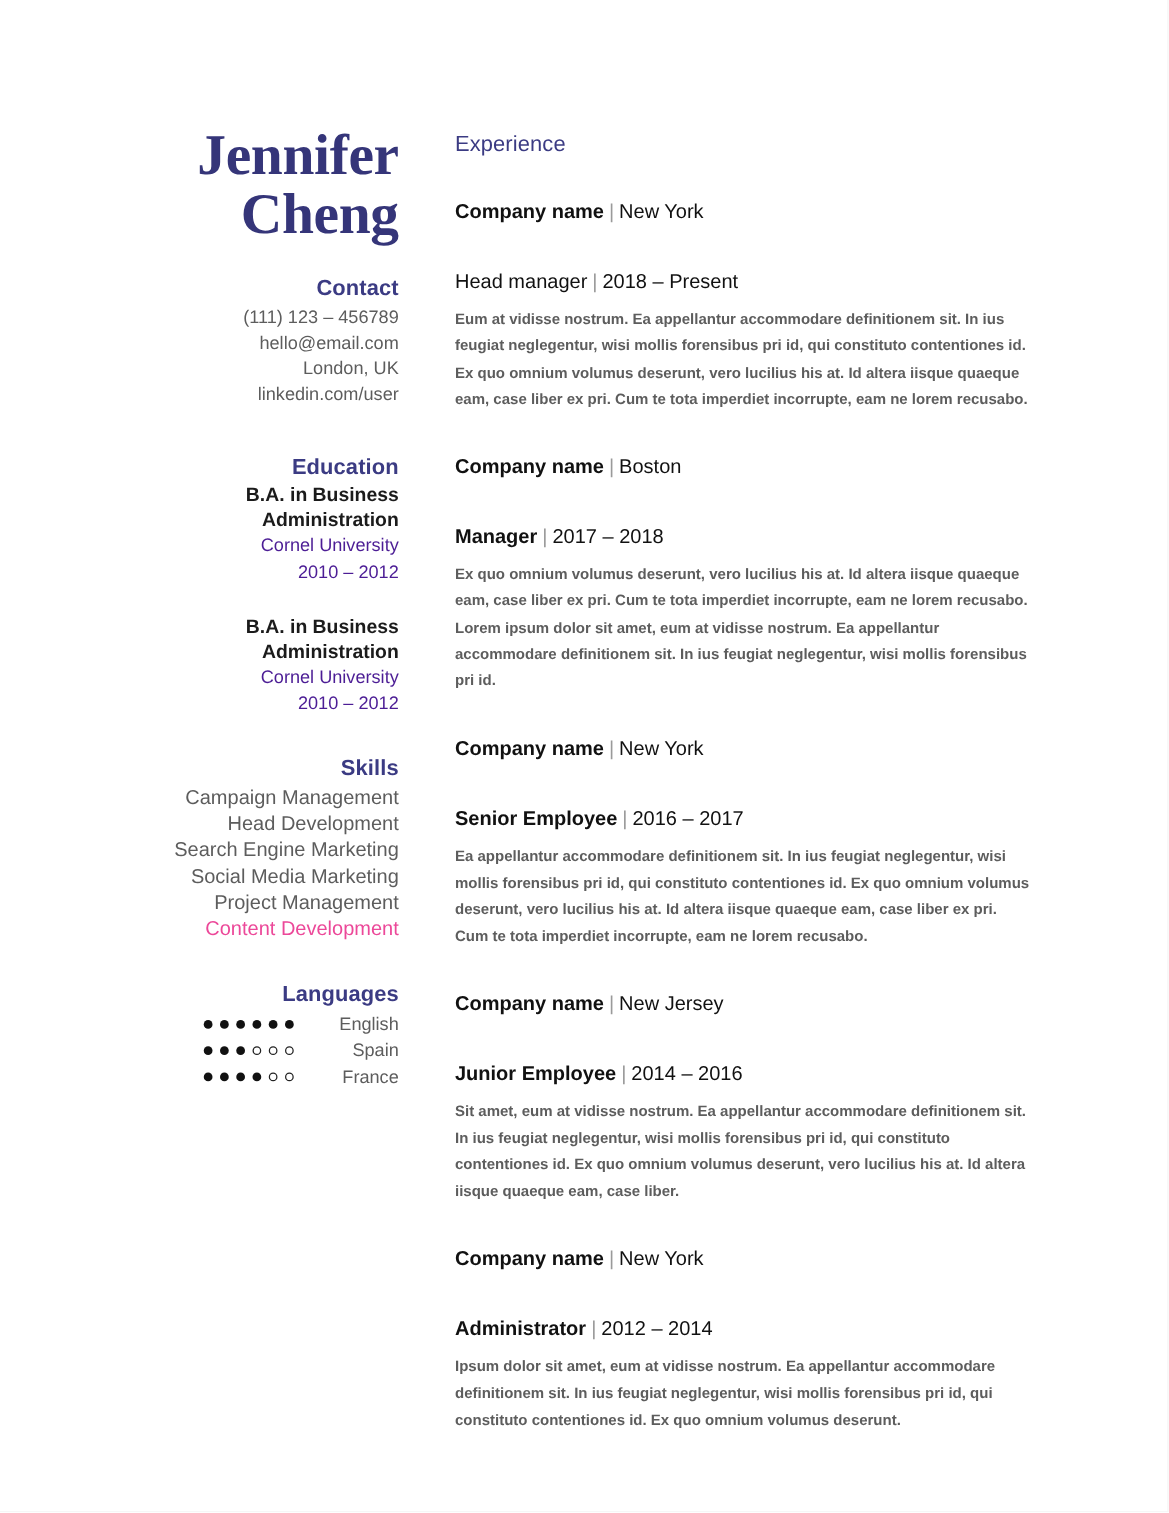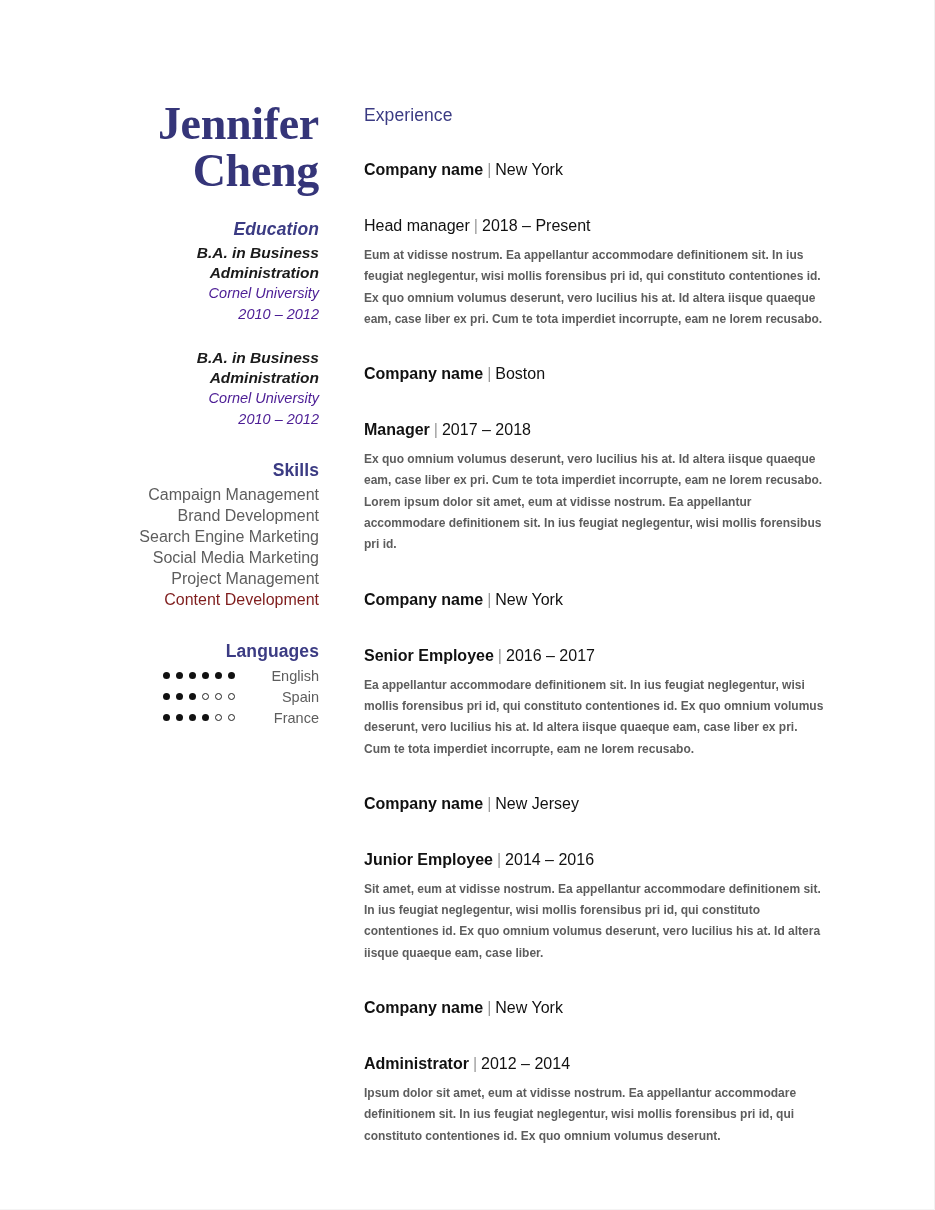--- a/index.html
+++ b/index.html
@@ -62,21 +62,21 @@
     letter-spacing: -0.3px;
     text-align: right;
     margin: 0 0 0 0;
   }
   .name-first { display: block; }
   .name-last  { display: block; }
 
   .side-section {
     margin-top: 25px;
   }
-  .side-section.sec-education { margin-top: 24px; font-style: italic; }
+  .side-section.sec-education { margin-top: 36px; }
   .side-section.sec-skills    { margin-top: 30px; }
   .side-section.sec-languages { margin-top: 30px; }
 
   .side-heading {
     color: #3b3b83;
     font-size: 17.5px;
     font-weight: bold;
     line-height: 22px;
     margin: 0 0 3px 0;
     letter-spacing: 0.1px;
@@ -101,21 +101,21 @@
     font-size: 14.5px;
     line-height: 20.5px;
   }
 
   .skill-line {
     color: #5d5d5d;
     font-size: 16px;
     line-height: 21px;
   }
   .skill-line.highlight {
-    color: #7f1d1d;
+    color: #ec4899;
   }
 
   .lang-list { margin-top: 3px; }
   .lang-row {
     display: flex;
     align-items: center;
     justify-content: flex-end;
     gap: 28px;
     height: 21px;
   }
@@ -192,20 +192,29 @@
 
   <div class="resume">
 
     <div class="sidebar">
 
       <div class="name-block">
         <span class="name-first">Jennifer</span>
         <span class="name-last">Cheng</span>
       </div>
 
+      <div class="side-section sec-contact">
+        <div class="side-heading">Contact</div>
+        <div>
+            <div class="side-line">(111) 123 – 456789</div>
+            <div class="side-line">hello@email.com</div>
+            <div class="side-line">London, UK</div>
+            <div class="side-line">linkedin.com/user</div>
+          </div>
+      </div>
 
       <div class="side-section sec-education">
         <div class="side-heading">Education</div>
         <div>
             <div class="edu-item">
               <div class="edu-degree">B.A. in Business Administration</div>
               <div class="edu-school">Cornel University</div>
               <div class="edu-years">2010 – 2012</div>
             </div>
             <div class="edu-item">
@@ -213,21 +222,21 @@
               <div class="edu-school">Cornel University</div>
               <div class="edu-years">2010 – 2012</div>
             </div>
           </div>
       </div>
 
       <div class="side-section sec-skills">
         <div class="side-heading">Skills</div>
         <div>
             <div class="skill-line">Campaign Management</div>
-            <div class="skill-line">Brand Development</div>
+            <div class="skill-line">Head Development</div>
             <div class="skill-line">Search Engine Marketing</div>
             <div class="skill-line">Social Media Marketing</div>
             <div class="skill-line">Project Management</div>
             <div class="skill-line highlight">Content Development</div>
           </div>
       </div>
 
       <div class="side-section sec-languages">
         <div class="side-heading">Languages</div>
         <div class="lang-list">

